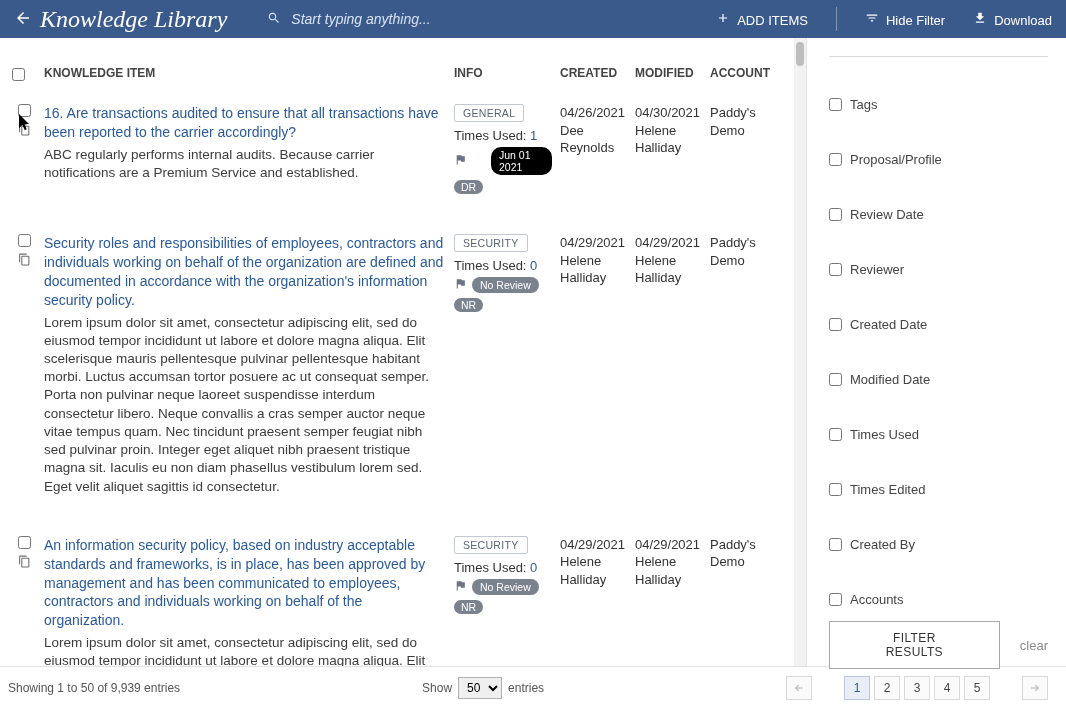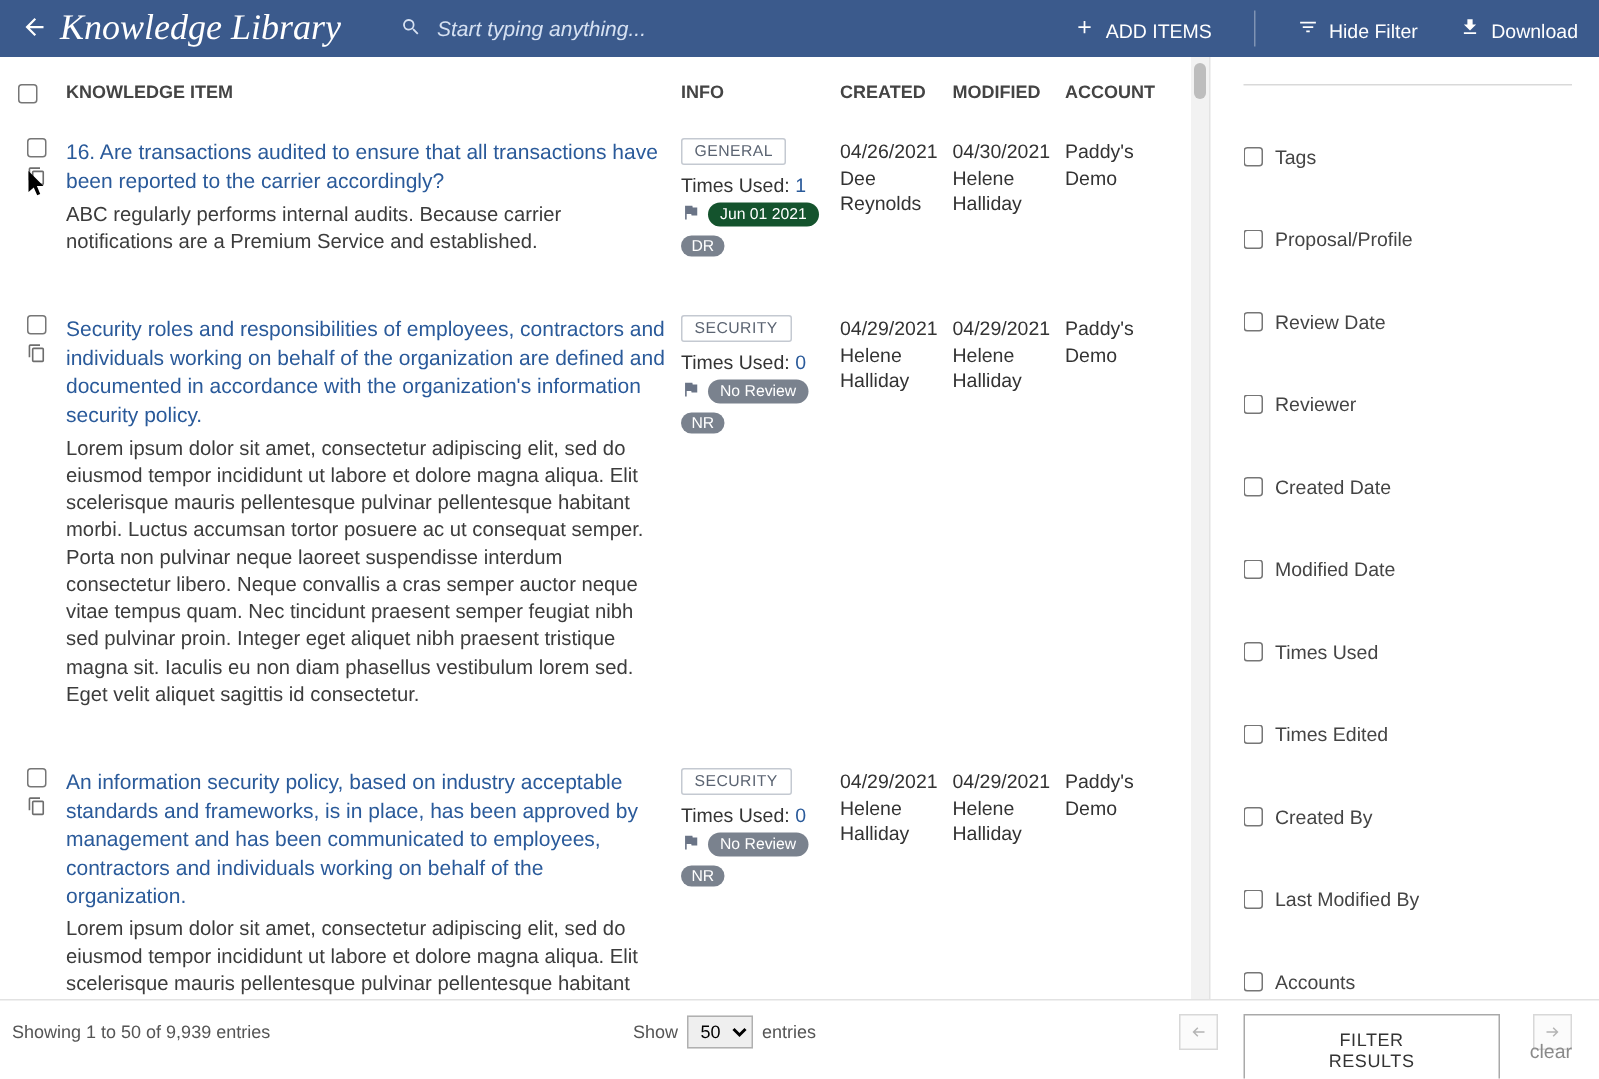--- a/index.html
+++ b/index.html
@@ -18,41 +18,41 @@
   .hdr-btn { display: flex; align-items: flex-end; gap: 7px; cursor: pointer; }
   .hdr-btn svg { width: 14px; height: 14px; fill: #fff; }
   .hdr-divider { width: 1px; height: 24px; background: rgba(255,255,255,0.35); }
 
   
   .main { display: flex; height: 628px; position: relative; }
   .content { flex: 1; overflow: hidden; position: relative; }
   .table-scroll { overflow-y: auto; height: 628px; padding-right: 6px; }
 
   
-  .thead { display: grid; grid-template-columns: 32px 410px 106px 75px 75px 80px; padding: 16px 0 10px 8px; font-size: 12px; font-weight: 600; color: #444; }
+  .thead { display: grid; grid-template-columns: 32px 410px 106px 75px 75px 80px; padding: 28px 0 10px 8px; font-size: 12px; font-weight: 600; color: #444; }
   .thead .cell { padding: 0 4px; }
   .checkbox-hdr input { margin-top: 2px; }
 
   
   .row { display: grid; grid-template-columns: 32px 410px 106px 75px 75px 80px; padding: 10px 0 30px 8px; border-top: 0; }
   .row .cell { padding: 0 4px; font-size: 13px; }
   .checkbox-cell { display: flex; flex-direction: column; align-items: center; gap: 6px; padding-top: 2px;}
   .checkbox-cell input { }
   .copy-ic svg { width: 13px; height: 13px; fill: #6d6d6d; }
 
   .item-title { color: #2a5a9a; font-size: 14px; line-height: 1.35; margin-bottom: 4px; }
   .item-body { color: #3c3c3c; font-size: 13.5px; line-height: 1.35; }
 
   .info-cell .cat { display:inline-block; border: 1px solid #c4c9d1; color: #5b6472; font-size: 10.5px; padding: 2px 8px; border-radius: 2px; margin-bottom: 6px; letter-spacing: .3px;}
   .times-used { font-size: 13px; color: #333; margin-bottom: 4px; }
   .times-used .tu-val { color: #2a5a9a; }
   .flag-row { display: flex; align-items: center; gap: 5px; margin-bottom: 4px; }
   .flag-ic svg { width: 13px; height: 13px; fill: #6a7486; }
   .pill { border-radius: 10px; font-size: 10.5px; padding: 2px 8px; color: #fff; }
-  .pill.blue { background: #14532d; }
+  .pill.blue { background: #000000; margin-left: 19px; }
   .pill.grey { background: #7a828e; }
   .pill.sm { padding: 1px 7px; }
 
   .meta-cell { font-size: 12.5px; line-height: 1.35; color: #333; }
 
   
   .fake-scroll { position: absolute; right: 0; top: 0; width: 12px; height: 100%; background: #f2f2f2; }
   .fake-scroll .thumb { position: absolute; top: 4px; left: 2px; width: 8px; height: 24px; background: #bdbdbd; border-radius: 4px; }
 
   
@@ -287,24 +287,20 @@
         <label class="filter-opt">
           <input type="checkbox" style="">
           <span>Times Edited</span>
         </label>
         <label class="filter-opt">
           <input type="checkbox" style="">
           <span>Created By</span>
         </label>
         <label class="filter-opt">
           <input type="checkbox" style="">
-          <span>Last Modified By</span>
-        </label>
-        <label class="filter-opt">
-          <input type="checkbox" style="">
           <span>Accounts</span>
         </label>
       </div>
     <div class="filter-actions">
       <button class="filter-results-btn">FILTER RESULTS</button>
       <span class="clear-link">clear</span>
     </div>
   </div>
 </div>
 

